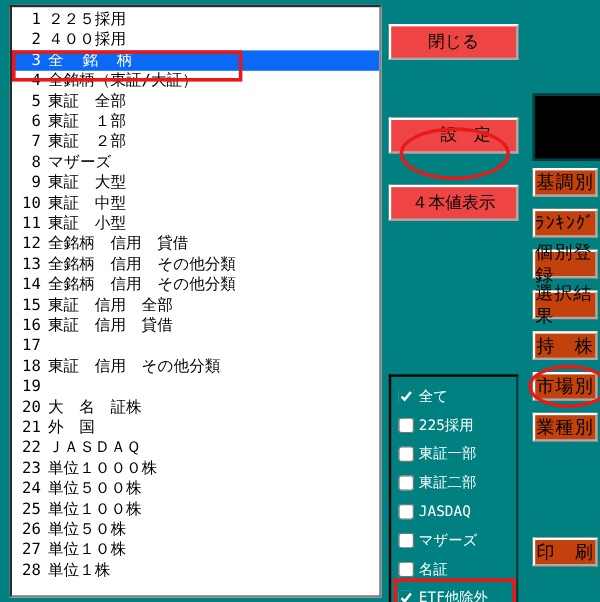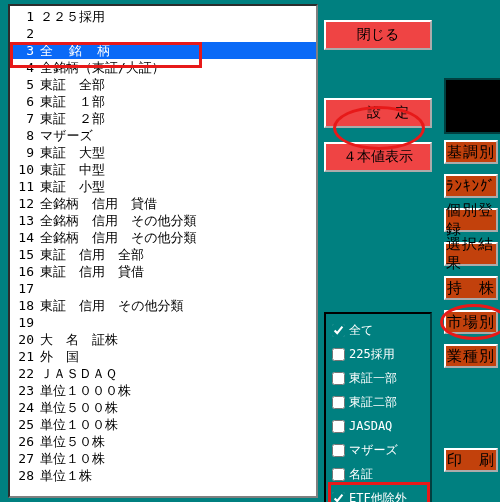--- a/index.html
+++ b/index.html
@@ -60,21 +60,21 @@
     background: #ef4444;
     border: 2px outset #fff;
     height: 30px;
     font-size: 14px;
     cursor: pointer;
     box-sizing: border-box;
     width: 100%;
     margin-bottom: 4px;
   }
   .btn-close { margin-top: 16px; margin-bottom: 48px; }
-  .btn-settei { margin-bottom: 14px; padding-left: 20px; }
+  .btn-settei { margin-bottom: 26px; padding-left: 20px; }
   .check-panel {
     position: absolute;
     left: 324px;
     top: 312px;
     width: 108px;
     background: #008080;
     border: 2px inset #004040;
     padding: 4px 4px 2px 6px;
     box-sizing: border-box;
   }
@@ -131,21 +131,21 @@
   }
 </style>
 </head>
 <body>
 
 <div class="root">
 
   <div class="list-panel">
     <div class="list-inner" id="list-inner">
         <div class="list-row"><span class="num">1</span><span>２２５採用</span></div>
-        <div class="list-row"><span class="num">2</span></div>
+        <div class="list-row"><span class="num">2</span><span>４００採用</span></div>
         <div class="list-row selected"><span class="num">3</span><span>全  銘  柄</span></div>
         <div class="list-row"><span class="num">4</span><span>全銘柄（東証/大証）</span></div>
         <div class="list-row"><span class="num">5</span><span>東証　全部</span></div>
         <div class="list-row"><span class="num">6</span><span>東証　１部</span></div>
         <div class="list-row"><span class="num">7</span><span>東証　２部</span></div>
         <div class="list-row"><span class="num">8</span><span>マザーズ</span></div>
         <div class="list-row"><span class="num">9</span><span>東証　大型</span></div>
         <div class="list-row"><span class="num">10</span><span>東証　中型</span></div>
         <div class="list-row"><span class="num">11</span><span>東証　小型</span></div>
         <div class="list-row"><span class="num">12</span><span>全銘柄　信用　貸借</span></div>

